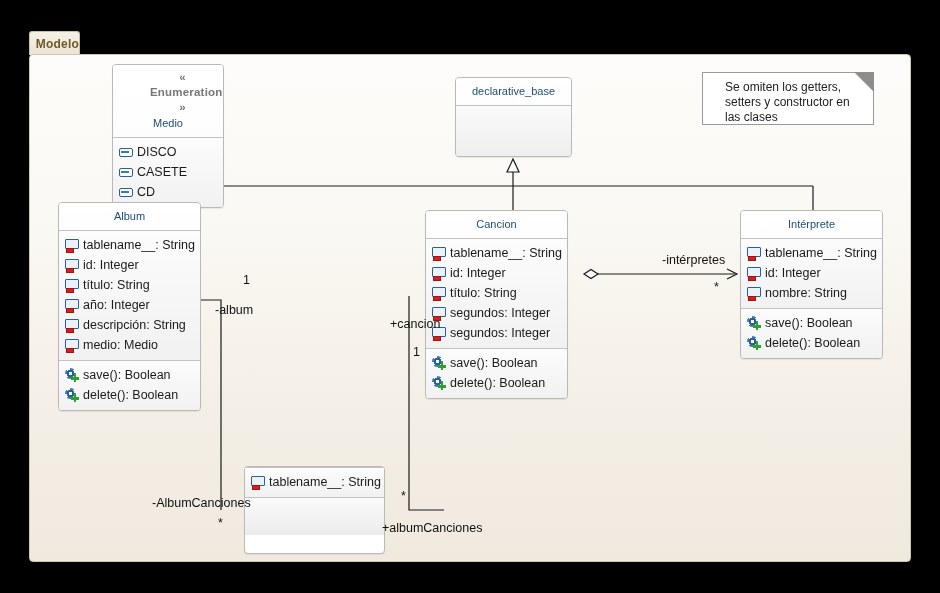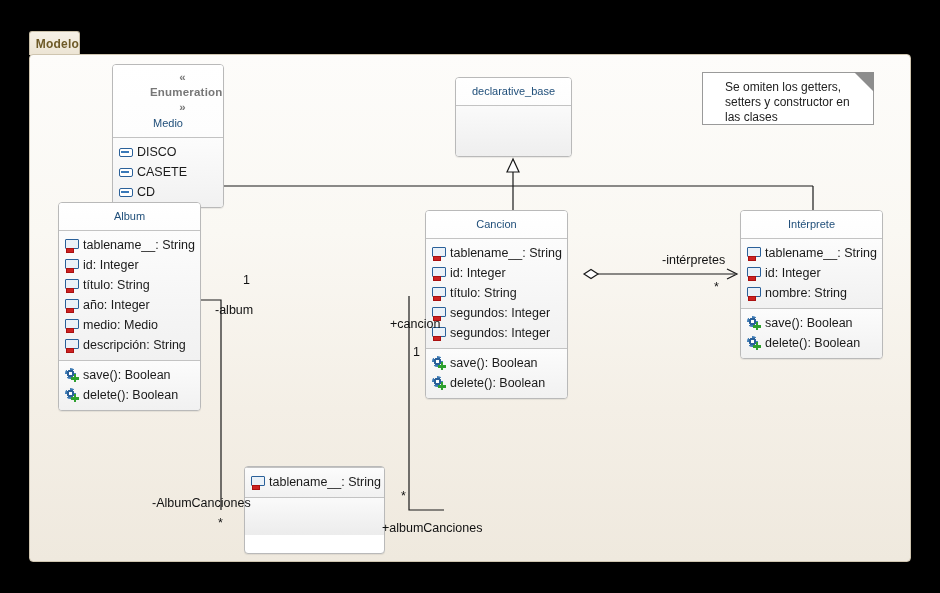--- a/index.html
+++ b/index.html
@@ -232,25 +232,25 @@
         <div class="row">
           <span class="ico ico-attr"></span>
           <span class="lbl">título: String</span>
         </div>
         <div class="row">
           <span class="ico ico-attr"></span>
           <span class="lbl">año: Integer</span>
         </div>
         <div class="row">
           <span class="ico ico-attr"></span>
+          <span class="lbl">descripción: String</span>
+        </div>
+        <div class="row">
+          <span class="ico ico-attr"></span>
           <span class="lbl">medio: Medio</span>
-        </div>
-        <div class="row">
-          <span class="ico ico-attr"></span>
-          <span class="lbl">descripción: String</span>
         </div>
       </div>
       <div class="sep"></div>
       <div class="comp">
         <div class="row">
           <span class="ico ico-method">
               <i class="gear"></i>
               <i class="plus"></i>
             </span>
           <span class="lbl">save(): Boolean</span>

